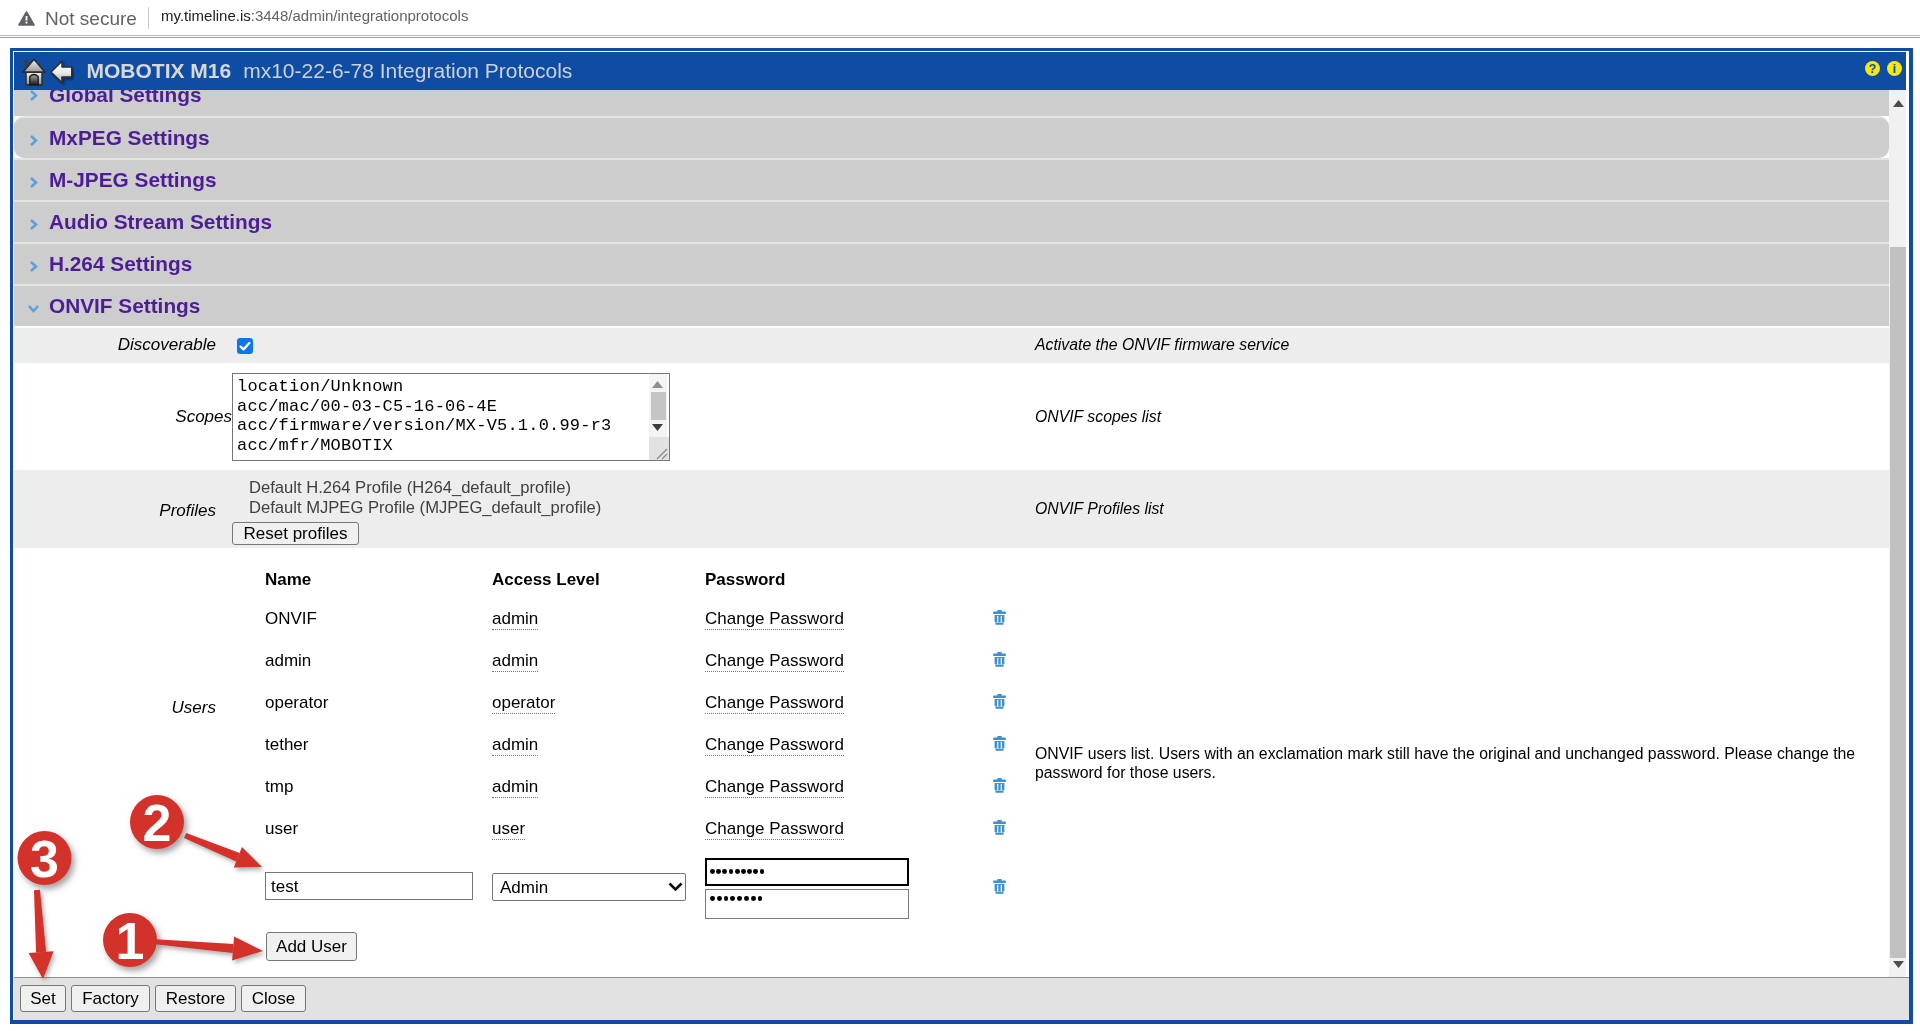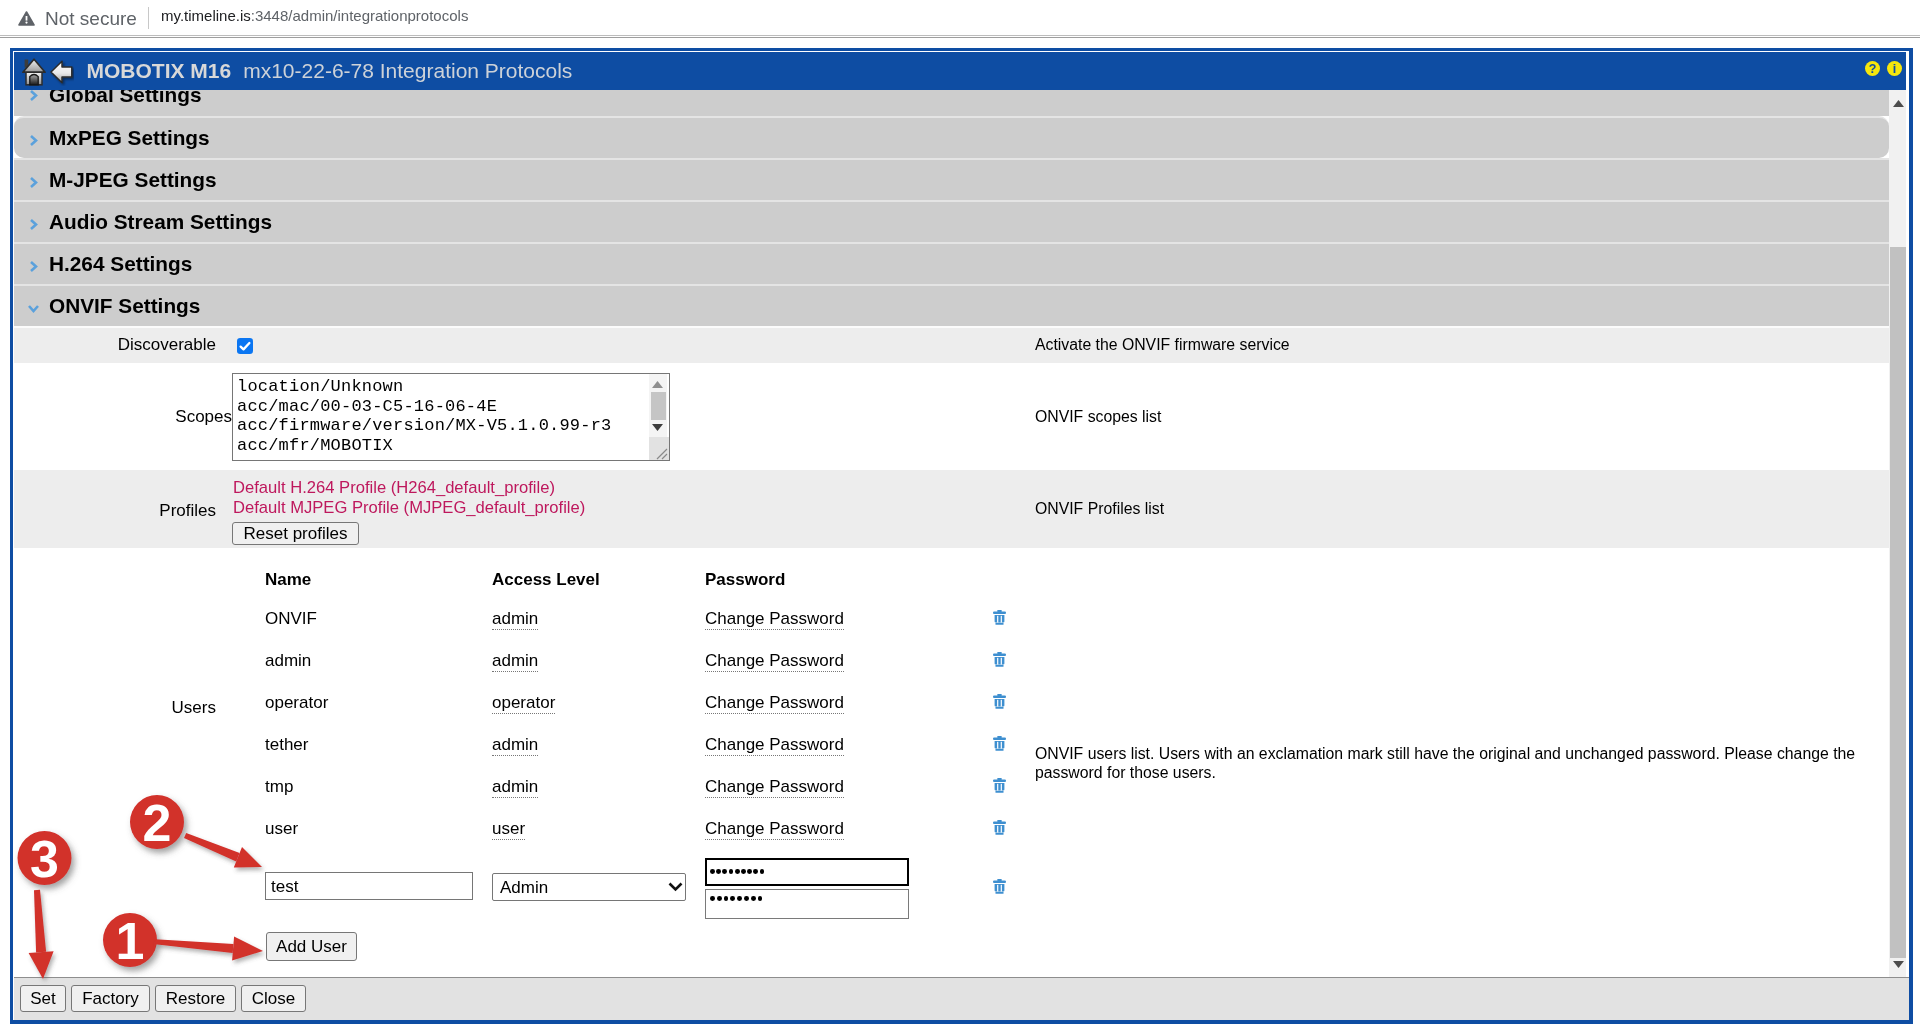--- a/index.html
+++ b/index.html
@@ -1,21 +1,21 @@
 <!DOCTYPE html>
 <html><head>
 <meta charset="utf-8">
 <style>
   * { margin:0; padding:0; box-sizing:border-box; }
   html,body { width:1920px; height:1031px; background:#fff; font-family:"Liberation Sans", sans-serif; overflow:hidden; }
   .abs { position:absolute; }
-  .flexc { display:flex; align-items:center; }
+  .flexc { display:flex; align-items:center;font-style:italic; }
   .lblr { justify-content:flex-end; text-align:right; }
   .sect { left:14px; width:1875px; height:42px; background:#cdcdcd; border-top:2px solid #e4e4e4; }
-  .sectxt { font-weight:bold; font-size:20.8px; color:#000000; position:absolute; left:35px; top:50%; transform:translateY(-50%); white-space:nowrap; }
+  .sectxt { font-weight:bold; font-size:20.8px; color:#4c1d95; position:absolute; left:35px; top:50%; transform:translateY(-50%); white-space:nowrap; }
   .dotu { border-bottom:1px dotted #777; padding-bottom:1px; }
   .btn { background:#f0f0f0; border:1px solid #777; border-radius:3px; display:flex; align-items:center; justify-content:center; font-size:17px; color:#000; }
   .t17 { font-size:17px; color:#000; }
 </style>
 </head>
 <body>
 
 <div class="abs" style="left:0;top:0;width:1920px;height:35px;background:#fff;"></div>
 <svg class="abs" style="left:18px;top:11px;" width="17" height="15" viewBox="0 0 17 15">
   <path d="M8.5 1 L16 14 H1 Z" fill="#5f6368" stroke="#5f6368" stroke-width="1.6" stroke-linejoin="round"></path>
@@ -135,21 +135,21 @@
     <path d="M0 0 L11 0 L5.5 7 Z" fill="#3d3d3d"></path>
   </svg>
 <div class="abs" style="left:649px;top:437px;width:20px;height:23px;background:#e2e2e2;"></div>
 <svg class="abs" style="left:654px;top:446px;" width="14" height="14" viewBox="0 0 14 14">
     <path d="M13 3 L3 13 M13 8 L8 13" stroke="#8a8a8a" stroke-width="1.2"></path>
   </svg>
 <div class="abs flexc" style="left:1035px;top:363px;height:107px;font-size:15.8px;">ONVIF scopes list</div>
 
 <div class="abs" style="left:14px;top:470px;width:1875px;height:78px;background:#ededed;"></div>
 <div class="abs flexc lblr t17" style="left:0;top:472px;width:216px;height:78px;">Profiles</div>
-<div class="abs" style="left:233px;top:478px;font-size:16.6px;line-height:20px;color:#be185d;">Default H.264 Profile (H264_default_profile)<br>Default MJPEG Profile (MJPEG_default_profile)</div>
+<div class="abs" style="left:249px;top:478px;font-size:16.6px;line-height:20px;color:#404040;">Default H.264 Profile (H264_default_profile)<br>Default MJPEG Profile (MJPEG_default_profile)</div>
 <div class="abs btn" style="left:232px;top:522px;width:127px;height:23px;">Reset profiles</div>
 <div class="abs flexc" style="left:1035px;top:470px;height:78px;font-size:15.8px;">ONVIF Profiles list</div>
 
 <div class="abs flexc lblr t17" style="left:0;top:548px;width:216px;height:319px;">Users</div>
 <div class="abs t17" style="left:265px;top:570px;font-weight:bold;">Name</div>
 <div class="abs t17" style="left:492px;top:570px;font-weight:bold;">Access Level</div>
 <div class="abs t17" style="left:705px;top:570px;font-weight:bold;">Password</div>
 
 <div class="abs t17" style="left:265px;top:609px;">ONVIF</div>
 <div class="abs t17" style="left:265px;top:651px;">admin</div>

